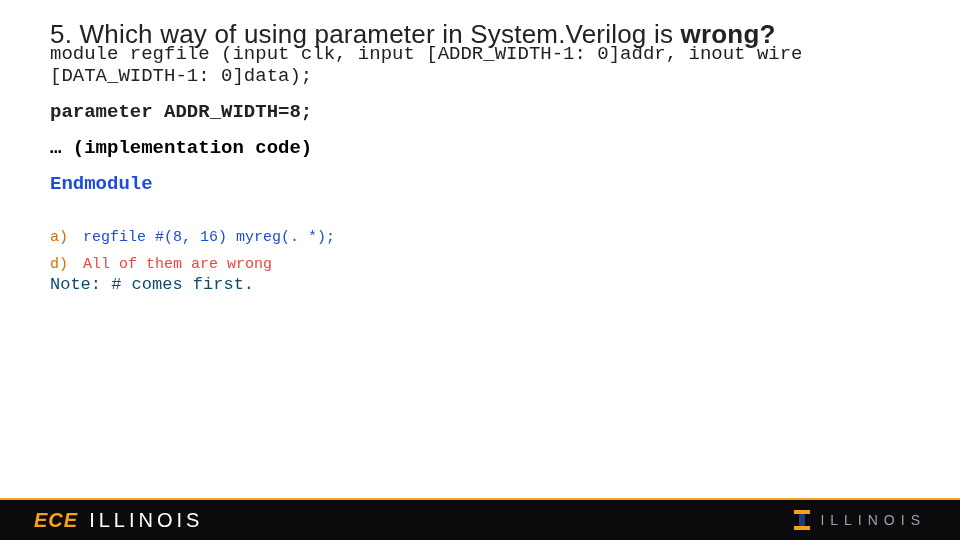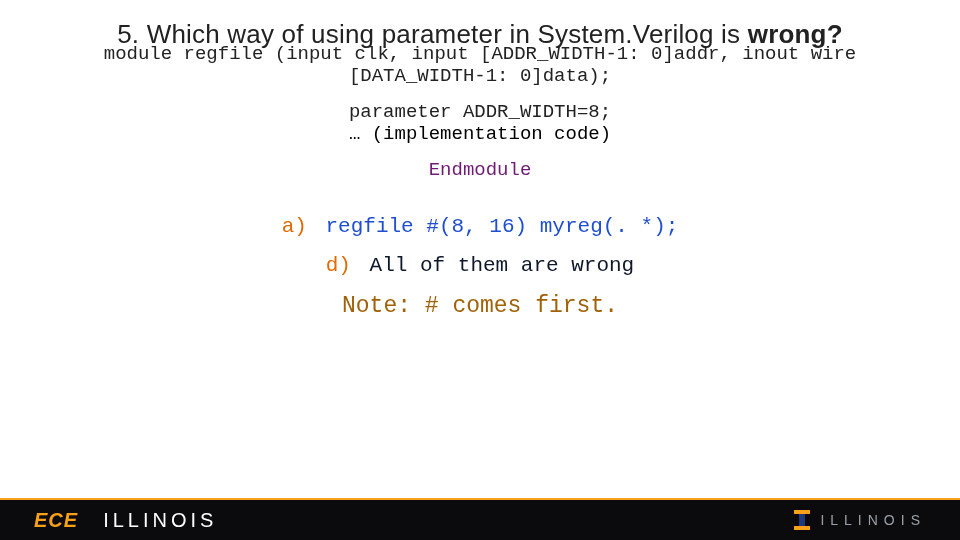--- a/index.html
+++ b/index.html
@@ -1,35 +1,35 @@
 <!DOCTYPE html>
 <html><head>
 <meta charset="utf-8">
 <style>
   * { box-sizing: border-box; margin: 0; padding: 0; }
   html, body { width: 960px; height: 540px; font-family: Arial, Helvetica, sans-serif; background: #fff; overflow: hidden; }
   .slide { width: 960px; height: 540px; position: relative; }
-  .content { padding: 18px 34px 0 34px; text-align: center; }
+  .content { padding: 18px 34px 0 50px; }
   .title { font-size: 26px; font-weight: 400; color: #222; line-height: 1.28; margin-bottom: 6px; letter-spacing: 0.2px; }
   .title .wrong { font-weight: 700; }
   .mono { font-family: "Courier New", Courier, monospace; font-size: 19px; }
   .code-sig { color: #222; margin-top: -14px; margin-left: 0; }
   .code-line { color: #222; margin-top: 14px; }
-  .code-line .kw { font-weight: 400; }
-  .impl { font-weight: 400; }
-  .endmod { color: #701a75; font-weight: 400; margin-top: 14px; }
+  .code-line .kw { font-weight: 700; }
+  .impl { font-weight: 700; margin-top: 14px; }
+  .endmod { color: #1d4ed8; font-weight: 700; margin-top: 14px; }
   .answers { margin-top: 34px; }
-  .ans { margin-top: 16px; font-size: 21px; }
+  .ans { margin-top: 10px; font-size: 15px; }
   .ans .lbl { color: #e26a00; font-family: "Courier New", Courier, monospace; margin-right: 6px; }
   .ans .body { color: #1f4fcf; }
-  .ans .body.plain { color: #0f172a; }
-  .note { margin-top: 16px; font-family: "Courier New", Courier, monospace; font-size: 23px; color: #a16207; }
+  .ans .body.plain { color: #ef4444; }
+  .note { margin-top: 2px; font-family: "Courier New", Courier, monospace; font-size: 17px; color: #0c4a6e; }
   .sep-line { position: absolute; left: 0; right: 0; bottom: 40px; height: 2px; background: #f7a11a; }
   .footer { position: absolute; left: 0; right: 0; bottom: 0; height: 40px; background: #0b0b0e; display: flex; align-items: center; justify-content: space-between; padding: 0 34px; }
-  .footer-left { display: flex; align-items: flex-start; gap: 25px; }
+  .footer-left { display: flex; align-items: flex-start; gap: 11px; }
   .ece { color: #f7a11a; font-size: 20px; font-style: italic; font-weight: 700; letter-spacing: 1px; }
   .illinois { color: #fff; font-size: 20px; font-weight: 400; letter-spacing: 4px; }
   .footer-right { display: flex; align-items: center; gap: 10px; }
   .blockI { width: 16px; height: 20px; position: relative; }
   .blockI::before, .blockI::after { content: ""; position: absolute; left: 0; right: 0; height: 4px; background: #f7a11a; }
   .blockI::before { top: 0; }
   .blockI::after { bottom: 0; }
   .blockI .stem { position: absolute; left: 5px; right: 5px; top: 4px; bottom: 4px; background: #1f3a7a; }
   .uiuc { color: #9aa0a6; font-size: 14px; letter-spacing: 6px; }
 </style>

